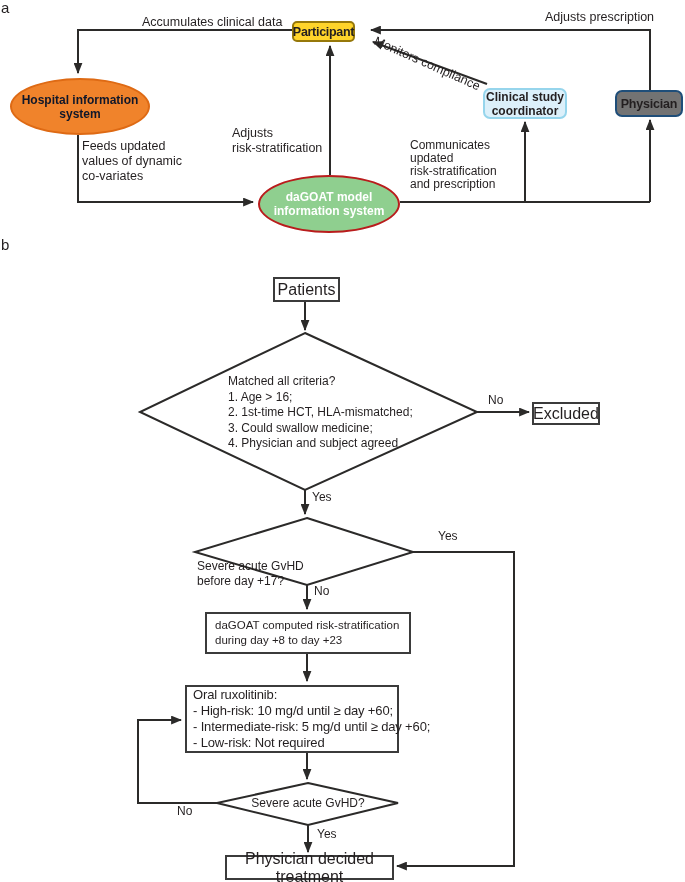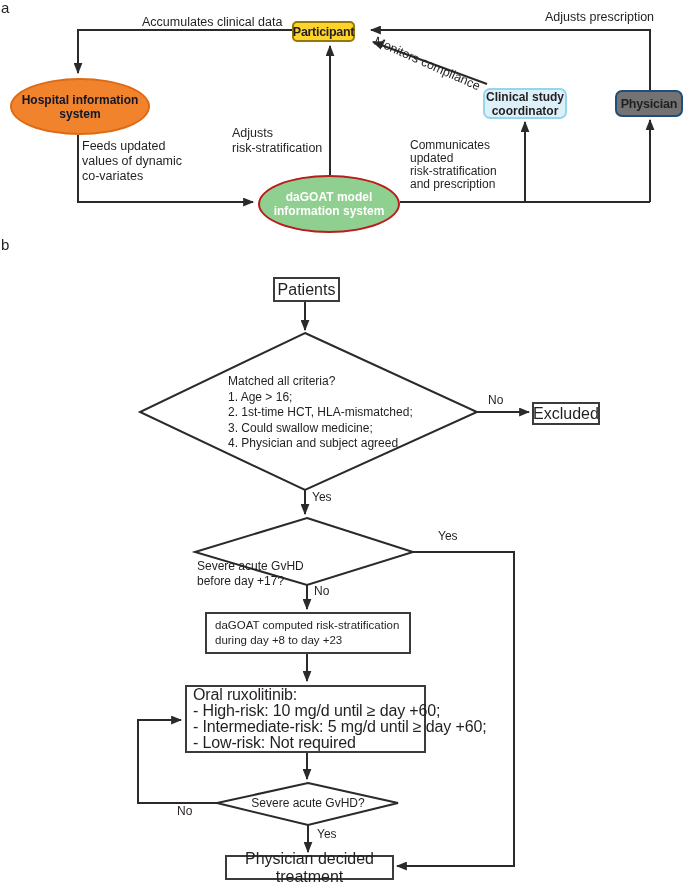--- a/index.html
+++ b/index.html
@@ -29,21 +29,21 @@
   #lbl-monitors{left:427px;top:64px;transform:translate(-50%,-50%) rotate(24deg);}
   #lbl-updates{left:232px;top:126px;}
   #lbl-feeds{left:82px;top:139px;}
   #lbl-communicates{left:410px;top:139px;font-size:12px;line-height:13px;}
 
   
   .bbox{background:#ffffff;border:2px solid #3b3b3b;box-sizing:border-box;font-size:16px;}
   #patients{left:273px;top:277px;width:67px;height:25px;}
   #excluded{left:532px;top:402px;width:68px;height:23px;}
   #dagoat-computed{left:205px;top:612px;width:206px;height:42px;justify-content:flex-start;text-align:left;padding-left:8px;font-size:11.5px;line-height:15px;white-space:pre;}
-  #ruxolitinib{left:185px;top:685px;width:241px;height:68px;justify-content:flex-start;text-align:left;padding-left:6px;font-size:16px;line-height:16px;letter-spacing:-0.15px;white-space:pre;}
+  #ruxolitinib{left:185px;top:685px;width:214px;height:68px;justify-content:flex-start;text-align:left;padding-left:6px;font-size:13px;line-height:16px;letter-spacing:-0.15px;white-space:pre;}
   #physician-decided{left:225px;top:855px;width:169px;height:25px;}
 
   
   #criteria-text{left:228px;top:374px;width:260px;font-size:12px;line-height:15.5px;text-align:left;}
   #gvhd17-text{left:197px;top:537px;width:220px;font-size:12px;line-height:15px;margin-top:22px;}
   #gvhd-text{left:198px;top:796px;width:220px;font-size:12px;line-height:14px;text-align:center;}
 
   
   #lbl-b{left:1px;top:237px;}
   #lbl-yes1{left:312px;top:491px;}

